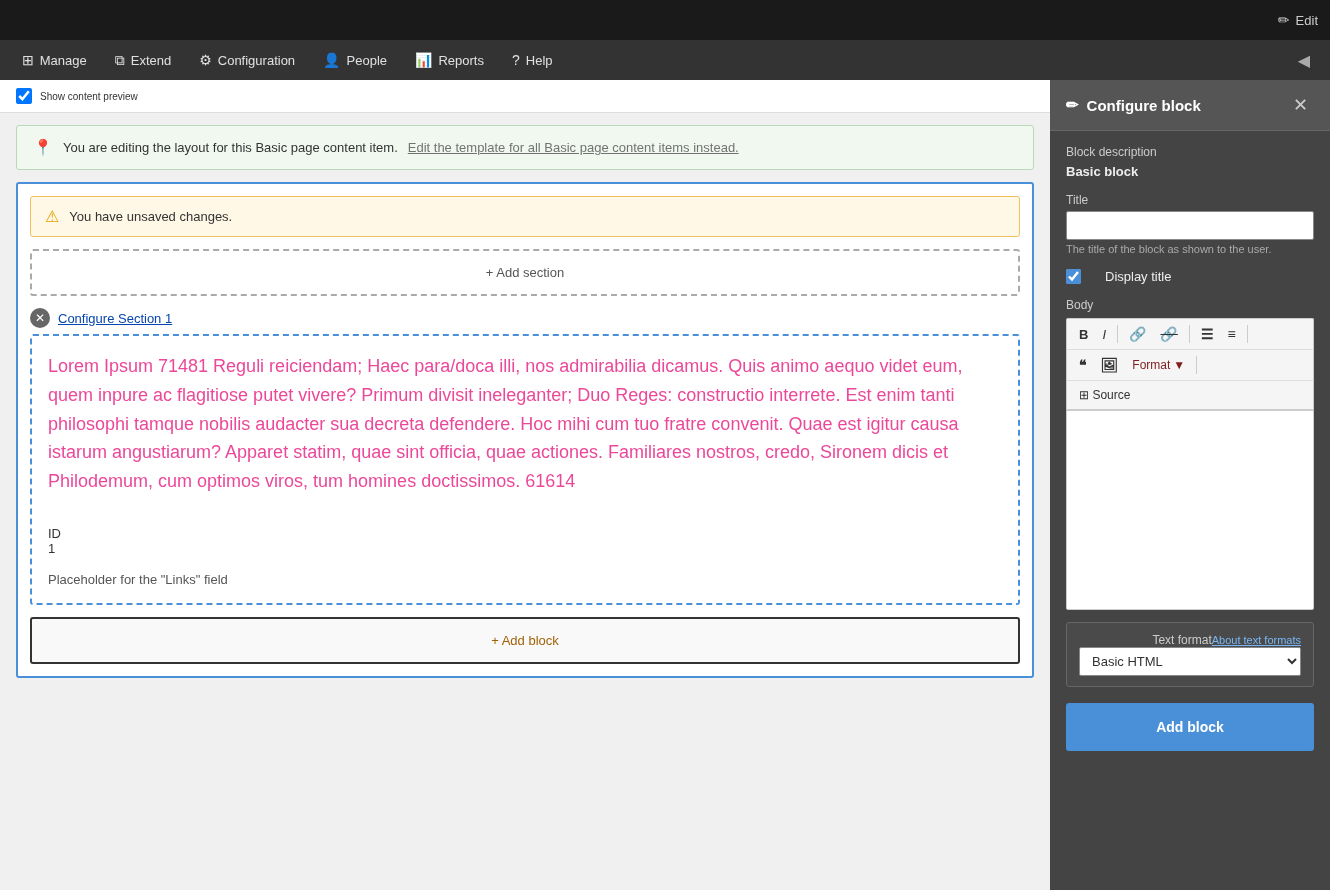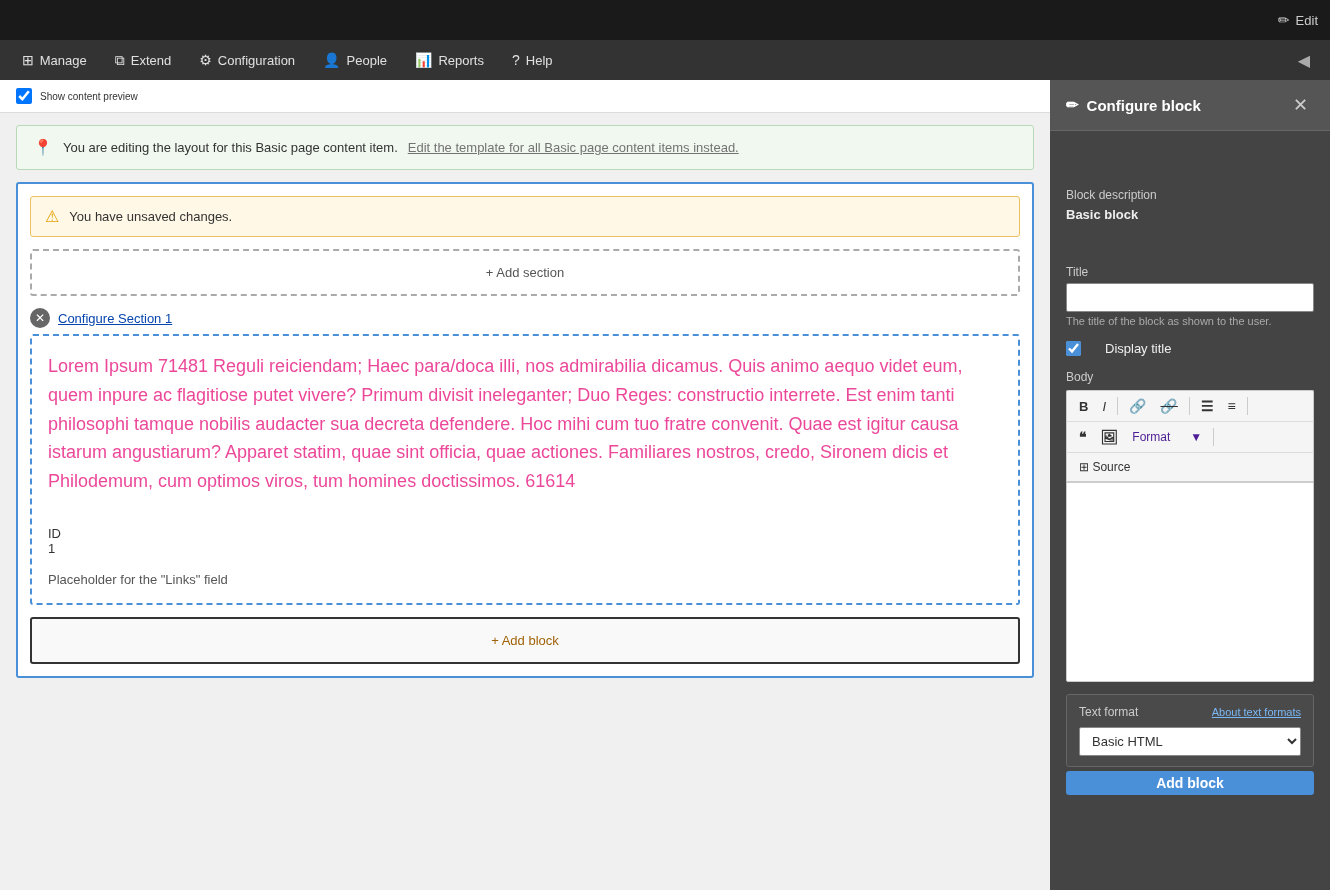--- a/index.html
+++ b/index.html
@@ -226,21 +226,21 @@
       background: none;
       border: none;
       color: #ccc;
       font-size: 18px;
       cursor: pointer;
       padding: 2px 6px;
     }
 
     .sidebar-body { padding: 14px 16px; }
 
-    .sidebar-field { margin-bottom: 14px; margin-top: 43px; }
+    .sidebar-field { margin-bottom: 14px; }
     .sidebar-field label {
       display: block;
       font-size: 12px;
       color: #ccc;
       margin-bottom: 4px;
     }
     .sidebar-field .block-desc {
       font-size: 13px;
       color: #eee;
       font-weight: bold;
@@ -299,23 +299,23 @@
       border-radius: 2px;
       font-weight: bold;
     }
     .toolbar-sep { width: 1px; height: 18px; background: #ccc; margin: 0 3px; }
     .toolbar-format-btn {
       background: none;
       border: none;
       padding: 3px 6px;
       font-size: 12px;
       cursor: pointer;
-      color: #4c1d95;
-      display: flex;
-      gap: 20px;
+      color: #7f1d1d;
+      display: flex;
+      gap: 3px;
     }
     .toolbar-row2 {
       background: #f5f5f5;
       border: 1px solid #ccc;
       border-top: 1px solid #ddd;
       border-bottom: none;
       padding: 4px 6px;
       display: flex;
       align-items: center;
       gap: 2px;
@@ -331,22 +331,22 @@
     .text-format-section {
       border: 1px solid #666;
       border-radius: 3px;
       padding: 10px 12px;
       margin-top: 12px;
       background: #4a4a4a;
     }
     .text-format-header {
       display: flex;
       align-items: center;
-      justify-content: space-between;
-      margin-bottom: 8px;
+      justify-content: flex-end;
+      margin-bottom: 0;
     }
     .text-format-label { font-size: 12px; color: #ccc; }
     .about-text-formats-link {
       font-size: 11px;
       color: #7ab8f5;
       text-decoration: underline;
       cursor: pointer;
     }
     .text-format-select {
       width: 100%;
@@ -357,25 +357,25 @@
       font-size: 13px;
       color: #333;
     }
 
     
     .add-block-sidebar-btn {
       width: 100%;
       background: #4a90d9;
       color: #fff;
       border: none;
-      padding: 4px;
+      padding: 16px;
       font-size: 14px;
       border-radius: 3px;
       cursor: pointer;
-      margin-top: 4px;
+      margin-top: 16px;
       font-weight: bold;
     }
   </style>
 </head>
 <body>
 
 <div class="top-nav">
   <div class="top-nav-edit">
     <span class="pencil-icon">✏</span>
     <span>Edit</span>

